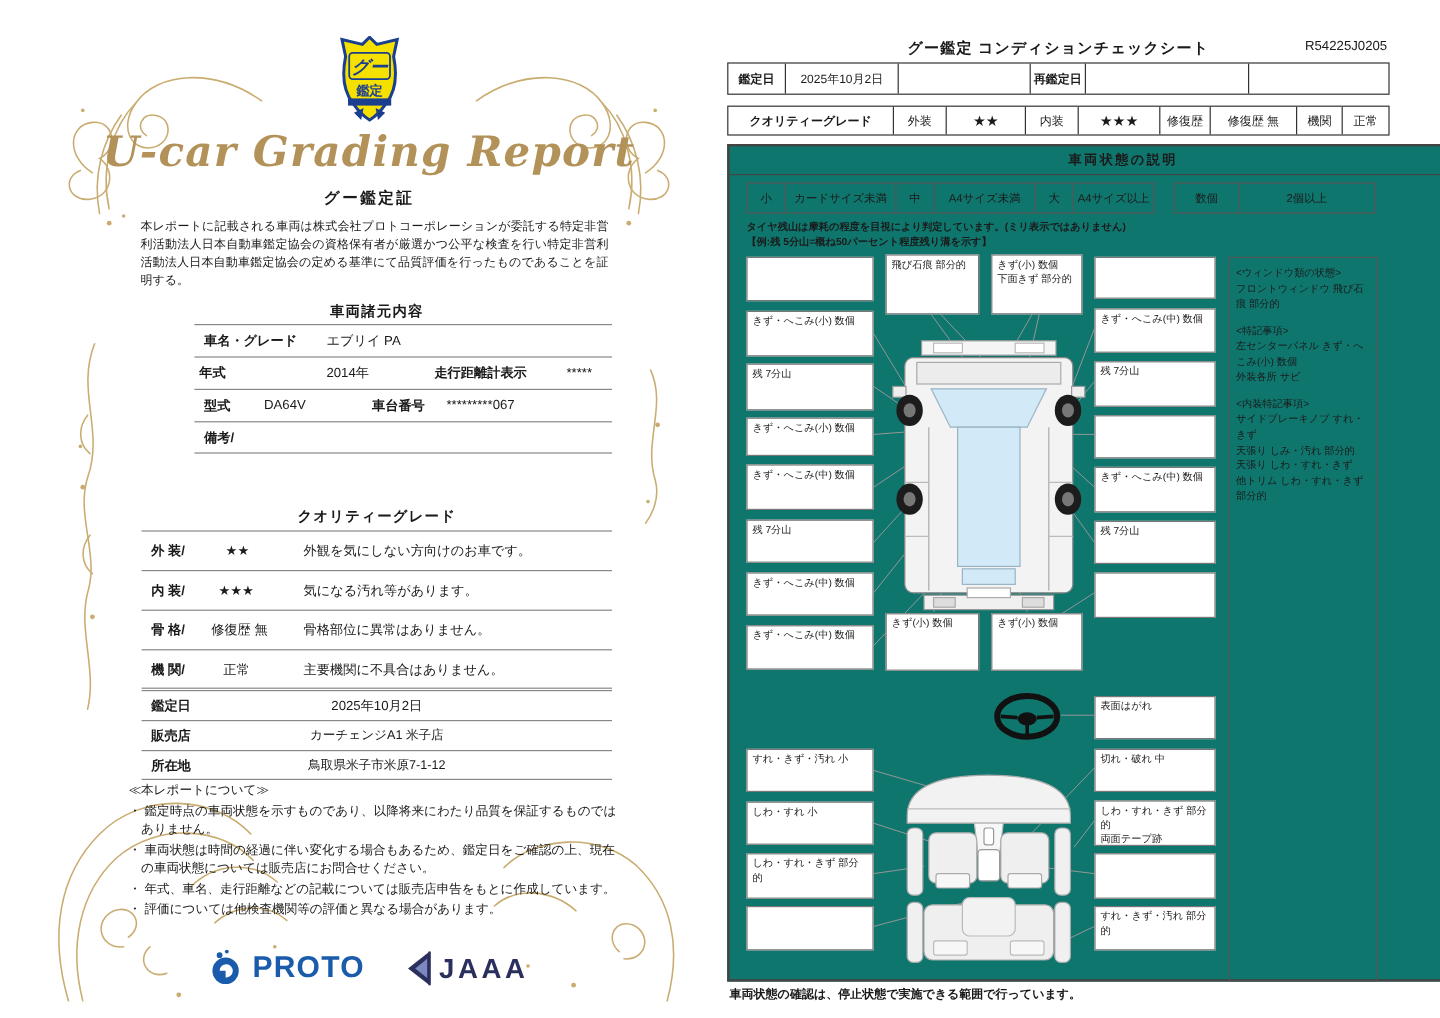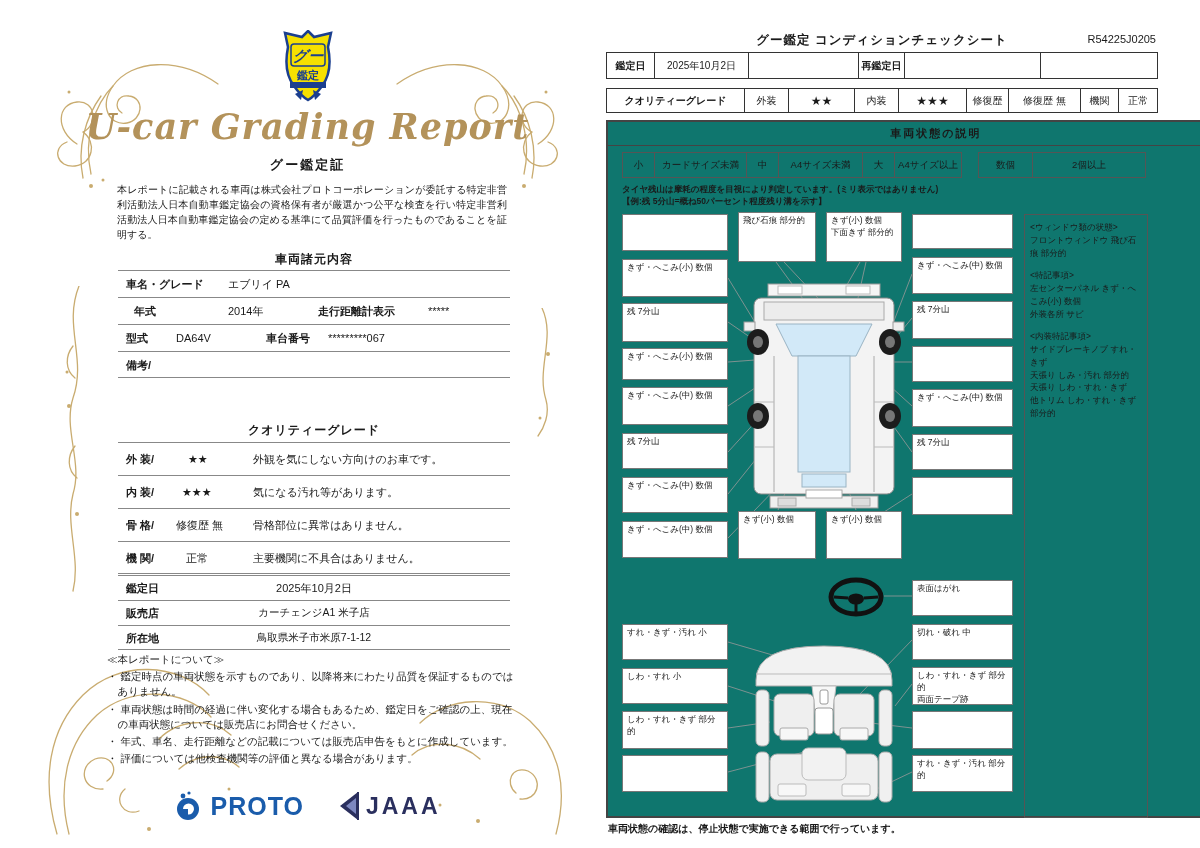--- a/index.html
+++ b/index.html
@@ -18,27 +18,27 @@
     font-size:13px; font-weight:bold; letter-spacing:2px; }
   #cert-intro { position:absolute; top:164px; left:62px; width:390px; font-size:10px;
     line-height:1.5; text-align:justify; }
   .l-sec-title { position:absolute; width:392px; left:63px; text-align:center;
     font-size:12px; font-weight:bold; letter-spacing:1px; }
   .l-table { position:absolute; left:63px; width:392px; }
   .l-row { position:relative; border-top:1px solid #888; font-size:11px; }
   .l-row:last-child { border-bottom:1px solid #888;text-align:center; }
   .l-row span { position:absolute; top:50%; transform:translateY(-50%); white-space:nowrap; }
   .lbl { font-weight:bold; }
-  .spec-row { height:27px; }
+  .spec-row { height:27px;margin-left:44px; }
   .grade-row { height:33px; font-size:11px; }
   .info-row { height:25px; }
   #about { position:absolute; top:634px; left:52px; width:410px; font-size:10.5px; line-height:1.45; }
   .about-item { padding-left:1em; text-indent:-1em; margin-top:2px; }
   #logos { position:absolute; top:772px; left:0; width:100%; display:flex;
-    justify-content:center; align-items:center; gap:34px; }
+    justify-content:center; align-items:flex-end; gap:34px; }
   .proto-text { font-size:25px; font-weight:900; color:#1a5cab; letter-spacing:1px; }
   .jaaa-text { font-size:23px; font-weight:bold; color:#2a2f5e; letter-spacing:3px; }
   .logo-wrap { display:flex; align-items:center; gap:6px; }
 
   
   #right-page { position:absolute; left:606px; top:28px; width:552px; height:812px; }
   #sheet-title { position:absolute; top:4px; left:0; width:100%; text-align:center;
     font-size:12.5px; font-weight:bold; letter-spacing:1px; }
   #report-no { position:absolute; top:5px; right:2px; font-size:11px; }
   .h-table { position:absolute; left:0; width:552px; border:1.5px solid #333;
@@ -129,21 +129,21 @@
   <div id="cert-subtitle">グー鑑定証</div>
   <div id="cert-intro">本レポートに記載される車両は株式会社プロトコーポレーションが委託する特定非営利活動法人日本自動車鑑定協会の資格保有者が厳選かつ公平な検査を行い特定非営利活動法人日本自動車鑑定協会の定める基準にて品質評価を行ったものであることを証明する。</div>
 
   <div class="l-sec-title" style="top:233px">車両諸元内容</div>
   <div class="l-table" style="top:252px">
     <div class="l-row spec-row">
       <span class="lbl" style="left:8px">車名・グレード</span>
       <span style="left:110px">エブリイ PA</span>
     </div>
     <div class="l-row spec-row">
-      <span class="lbl" style="left:16px">年式</span>
+      <span class="lbl" style="left:4px">年式</span>
       <span style="left:110px">2014年</span>
       <span class="lbl" style="left:200px">走行距離計表示</span>
       <span style="left:310px">*****</span>
     </div>
     <div class="l-row spec-row">
       <span class="lbl" style="left:8px">型式</span>
       <span style="left:58px">DA64V</span>
       <span class="lbl" style="left:148px">車台番号</span>
       <span style="left:210px">*********067</span>
     </div>

